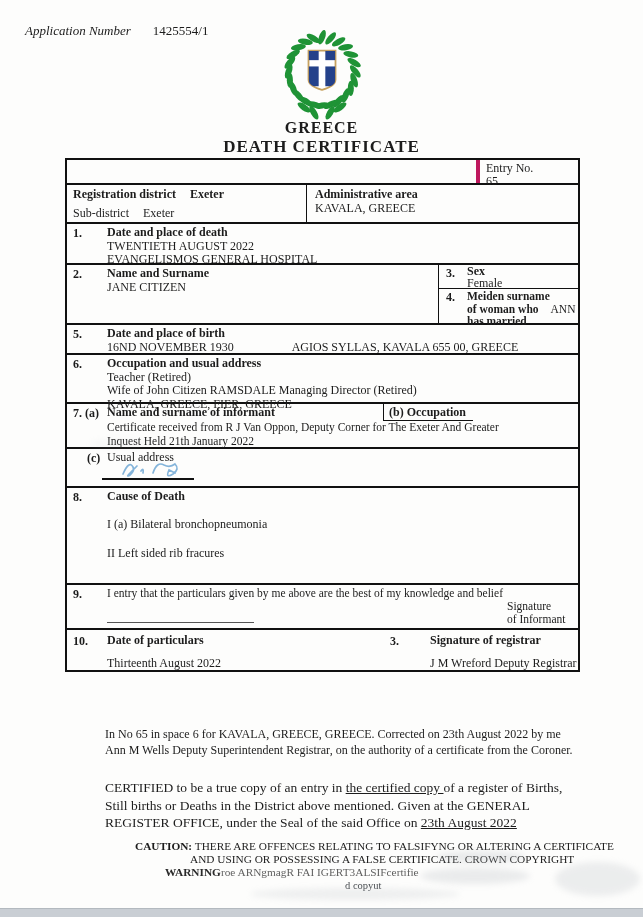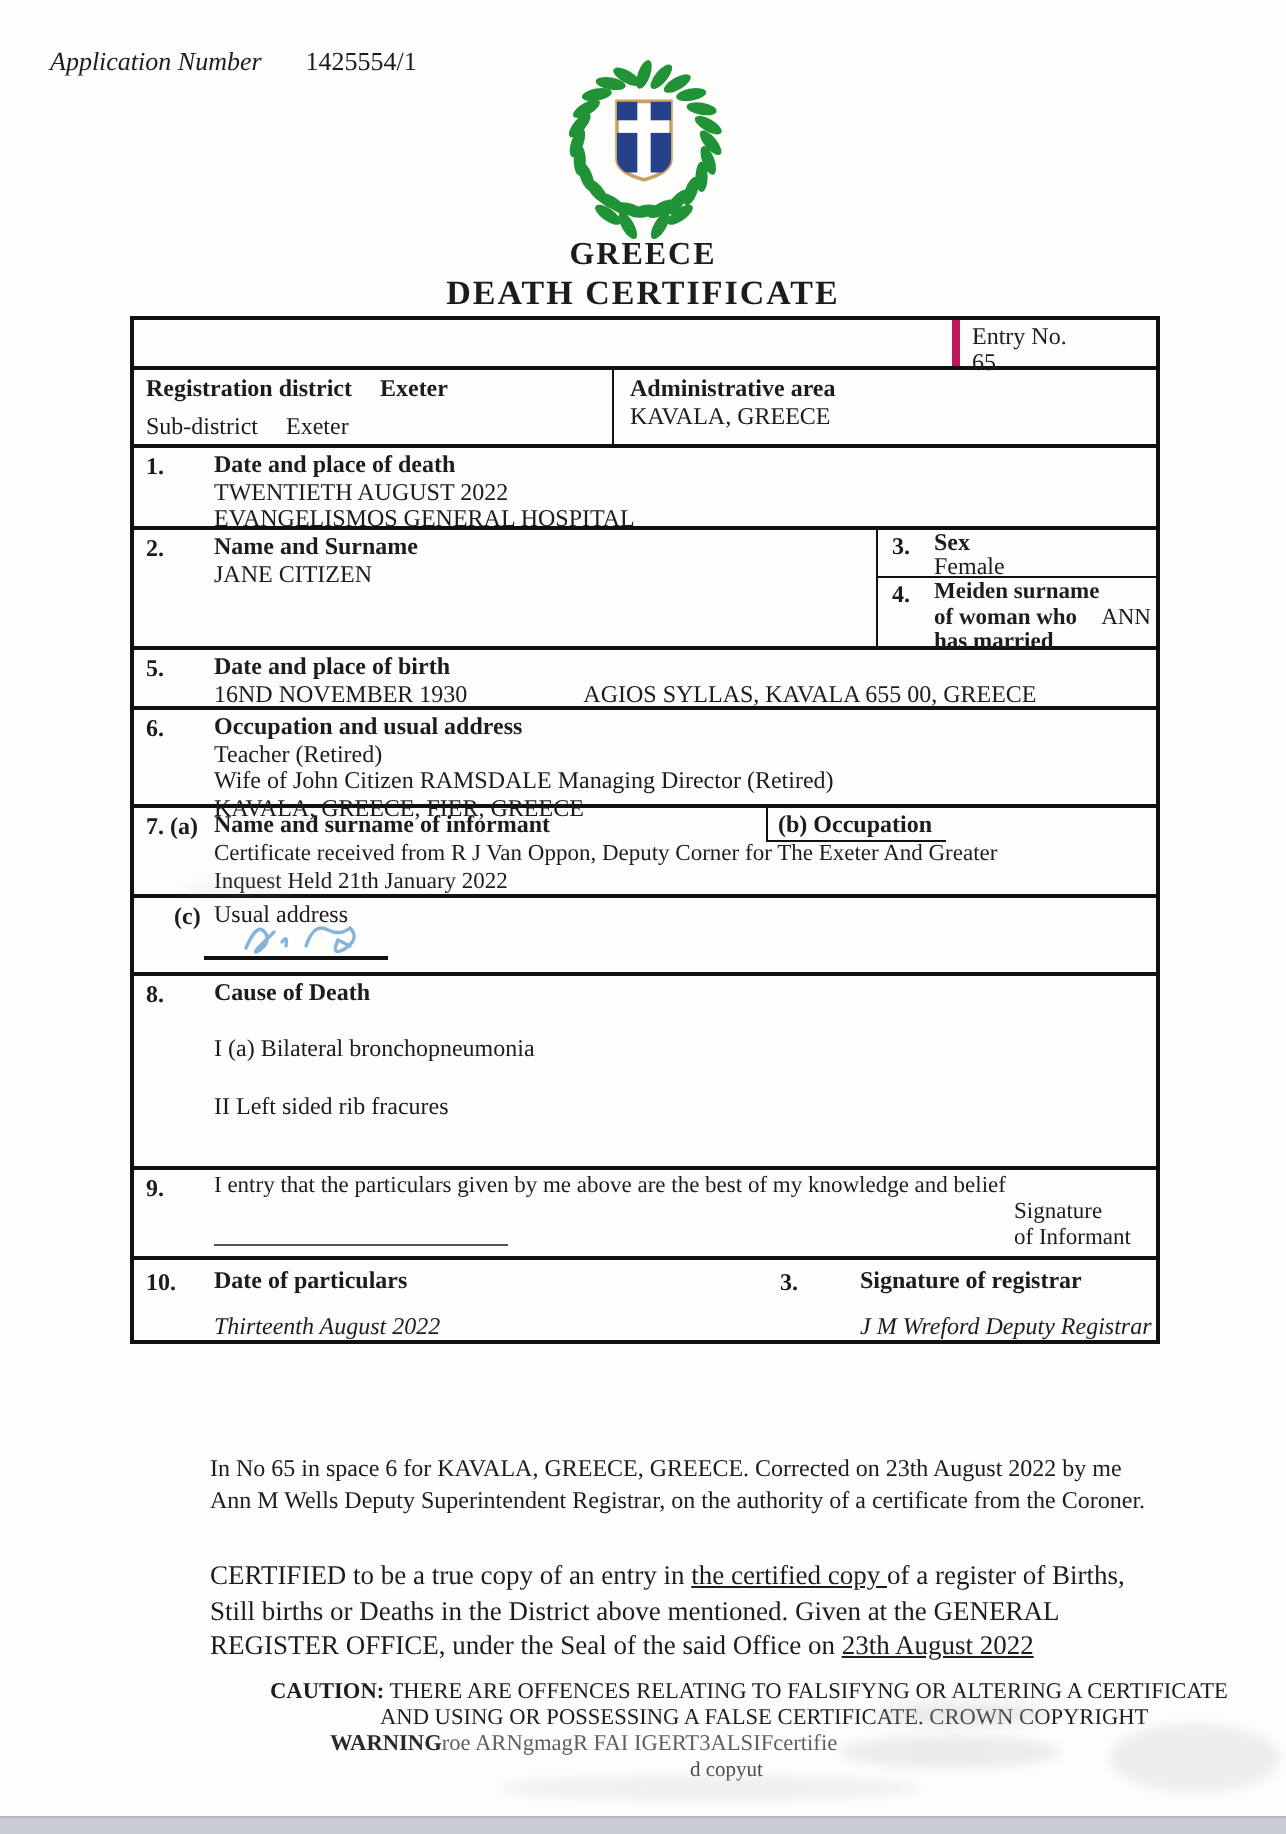--- a/index.html
+++ b/index.html
@@ -46,21 +46,21 @@
   .sig-blue { left:50px; top:9px; }
   .c-underline { left:35px; top:29px; width:92px; height:2px; background:#111; }
   .cod-line1 { margin-top:15px; }
   .cod-line2 { margin-top:15px; }
   .cod-line3 { margin-left:14px; }
   .s9-underline { left:40px; top:37px; width:147px; height:1px; background:#555; }
   .s9-sig { left:440px; top:15px; line-height:13px; }
   .s11-part { position:absolute; left:323px; top:0; display:flex; }
   .s11-num { width:40px; flex:none; font-weight:bold; padding:4px 0 0 0; }
   .r11 .num, .r11 .cell-body { padding-top:4px; }
-  .r11 .val-line { margin-top:9px;font-style:italic; }
+  .r11 .val-line { margin-top:9px; }
   
   .correction { left:105px; top:726px; width:472px; font-size:12px; line-height:16px; }
   .certified { left:105px; top:779px; width:476px; font-size:13.5px; line-height:17.5px; }
   .u { text-decoration:underline; }
   .cert-note { left:105px; top:820px; width:480px; font-size:10.8px; }
   .caution-1 { left:135px; top:840px; font-size:11.3px; }
   .caution-2 { left:190px; top:853px; font-size:11.3px; }
   .warning-l { left:165px; top:866px; font-size:11.3px; color:#2a2a2a; }
   .frag { left:345px; top:880px; font-size:10.5px; color:#44484c; }
   .blob { border-radius:50%; filter:blur(3px); background:#b9bec3; }

